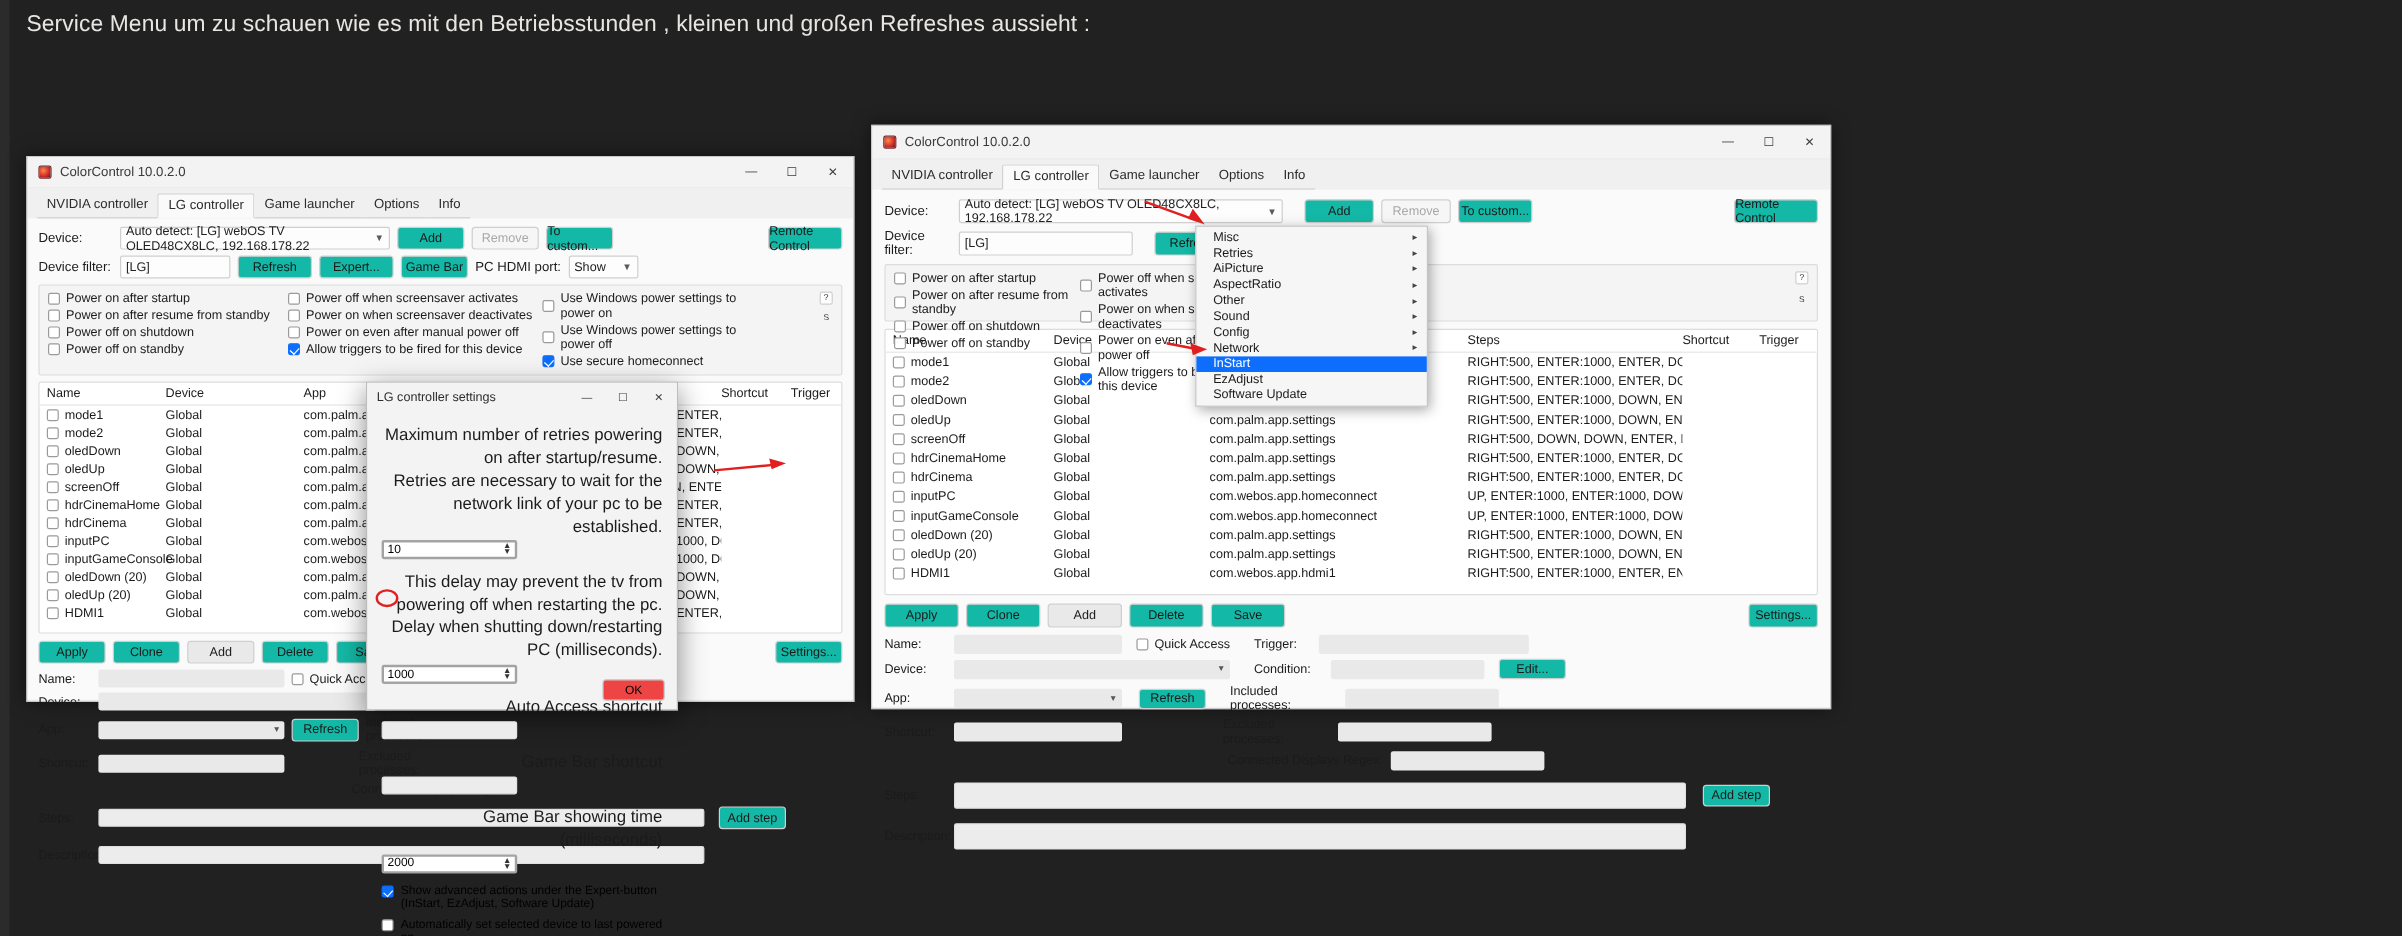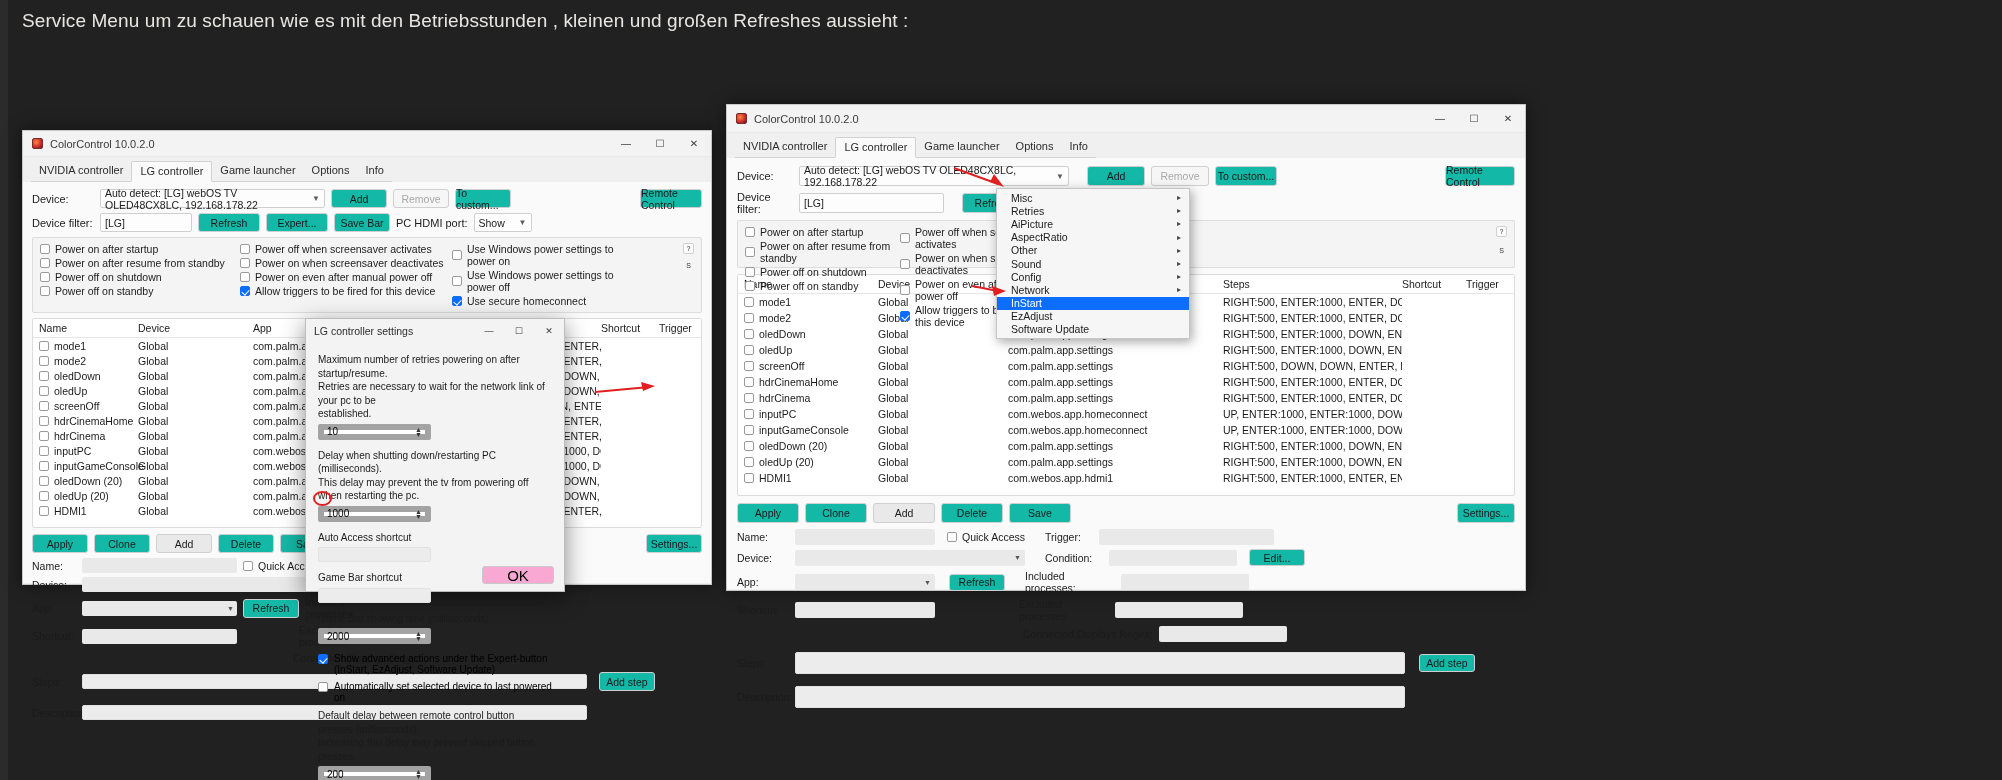--- a/index.html
+++ b/index.html
@@ -104,33 +104,33 @@
   
   .dlg {
     position:absolute; background:#f3f3f3; border:1px solid #bdbdbd;
     box-shadow: 0 6px 22px rgba(0,0,0,.45); font-size:10.5px;
   }
   .dlg-title { height:24px; display:flex; align-items:center; padding-left:8px;
                font-size:10.5px; color:#2d2d2d; background:#f3f3f3; }
   .dlg-btns { margin-left:auto; display:flex; }
   .dlg-btns div { width:30px;height:24px; display:flex;align-items:center;justify-content:center; font-size:9px; color:#3c3c3c;}
   .dlg-body { padding: 10px 12px; }
-  .dlg-body p { font-size:10px; color:#1b1b1b; line-height:1.35; }
+  .dlg-body p { font-size:14px; color:#1b1b1b; line-height:1.35;text-align:right; }
   .spin {
-    height:16px; background:#fff; border:6px solid #a3a3a3; border-radius:2px;
+    height:16px; background:#fff; border:2px solid #a3a3a3; border-radius:2px;
     display:flex; align-items:center; padding:0 3px; margin:3px 0 9px 0; font-size:10px; width:113px;
     position:relative;
   }
   .spin .ar { margin-left:auto; display:flex; flex-direction:column; line-height:5px; font-size:7px; color:#333;}
   .dlg-inp { height:15px; background:#ececec; border:1px solid #e2e2e2; border-radius:2px; width:113px; margin:3px 0 9px 0;}
   .dlg-cb { display:flex; align-items:flex-start; gap:6px; margin:6px 0; font-size:10px; }
   .okbtn {
-    position:absolute; right:10px; bottom:7px; width:72px; height:18px;
-    background:#f9a8d4;border:1px solid #c9c9c9;border-radius:3px;
-    display:flex;align-items:center;justify-content:center;font-size:15px;
+    position:absolute; right:10px; bottom:7px; width:52px; height:18px;
+    background:#ef4444;border:1px solid #c9c9c9;border-radius:3px;
+    display:flex;align-items:center;justify-content:center;font-size:10px;
   }
 
   
   .menu {
     position:absolute; background:#f6f6f6; border:1px solid #c6c6c6;
     box-shadow: 2px 3px 10px rgba(0,0,0,.35); padding:2px 0; font-size:10.5px; z-index:40;
   }
   .mi { height:13.2px; display:flex; align-items:center; padding:0 8px 0 14px; color:#1b1b1b; }
   .mi .sub { margin-left:auto; font-size:8px; color:#444; }
   .mi.sel { background:#0d6efd; color:#fff; }
@@ -183,21 +183,21 @@
       <div class="btn dis" style="width:52px">Remove</div>
       <div class="btn" style="width:52px">To custom...</div>
       <div class="btn" style="margin-left:auto;width:62px">Remote Control</div>
     </div>
 
     <div class="row">
       <div class="lbl" style="width:62px">Device filter:</div>
       <div class="txt" style="width:92px">[LG]</div>
       <div class="btn" style="width:62px">Refresh</div>
       <div class="btn" style="width:62px">Expert...</div>
-      <div class="btn" style="width:52px">Save Bar</div>
+      <div class="btn" style="width:52px">Game Bar</div>
       <div class="lbl">PC HDMI port:</div>
       <div class="combo" style="width:58px">
         <span>Show</span>
         <span class="chev">▼</span>
       </div>
     </div>
 
     <div class="cbpanel" style="margin-top:3px;">
       <div class="cbcol" style="width:200px">
         <div class="cb">
@@ -428,22 +428,22 @@
     <p>Maximum number of retries powering on after startup/resume.</p>
     <p>Retries are necessary to wait for the network link of your pc to be</p>
     <p>established.</p>
     <div class="spin">
       <span>10</span>
       <span class="ar">
           <span>▲</span>
           <span>▼</span>
         </span>
     </div>
+    <p>This delay may prevent the tv from powering off when restarting the pc.</p>
     <p>Delay when shutting down/restarting PC (milliseconds).</p>
-    <p>This delay may prevent the tv from powering off when restarting the pc.</p>
     <div class="spin">
       <span>1000</span>
       <span class="ar">
           <span>▲</span>
           <span>▼</span>
         </span>
     </div>
     <p>Auto Access shortcut</p>
     <div class="dlg-inp"></div>
     <p>Game Bar shortcut</p>

